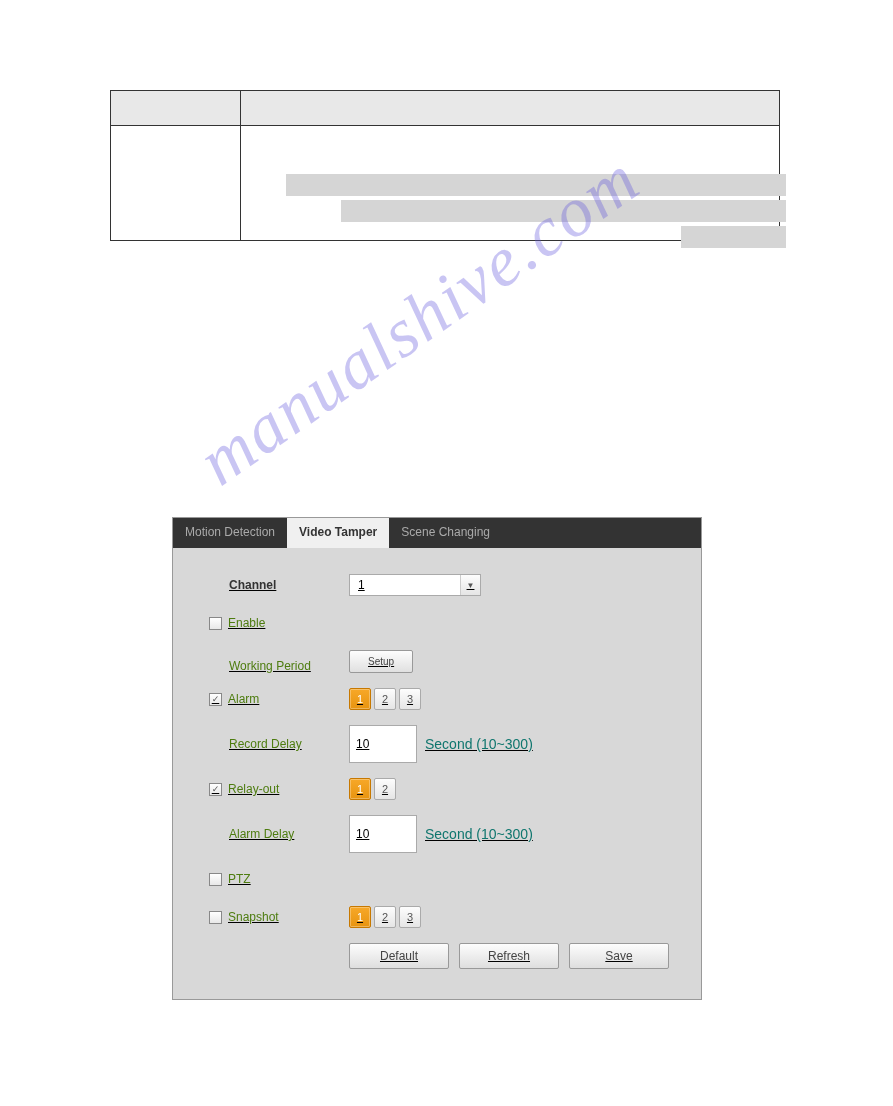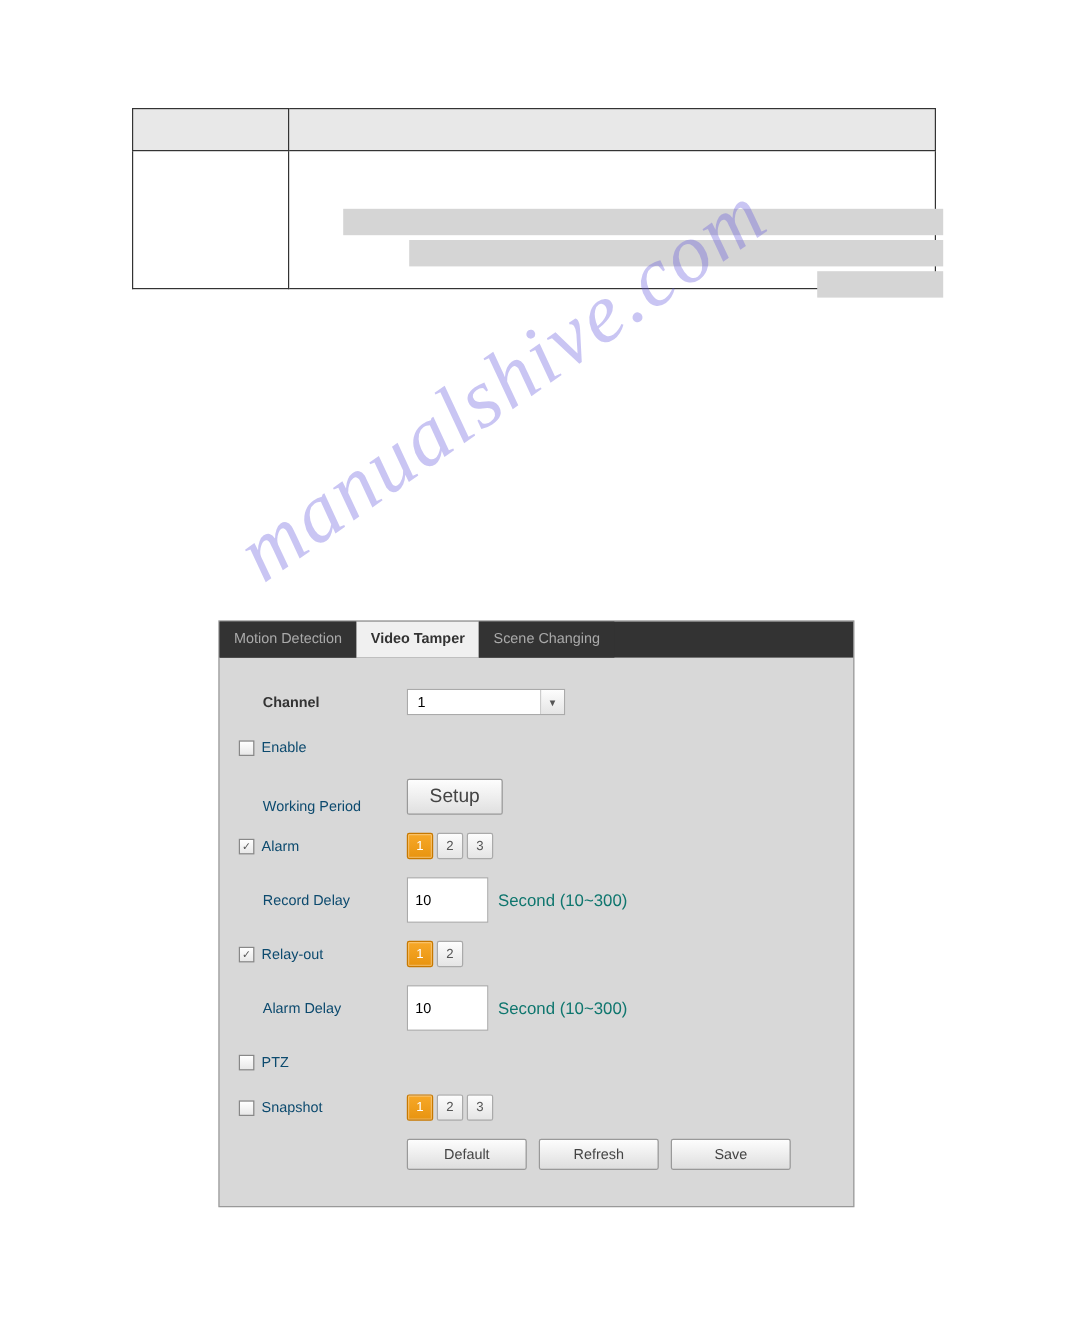--- a/index.html
+++ b/index.html
@@ -58,21 +58,21 @@
       position: absolute;
       top: 100px;
       left: 440px;
       width: 105px;
       height: 22px;
       background: #d5d5d5;
     }
     .ui-panel {
       position: absolute;
       top: 517px;
-      left: 182px;
+      left: 172px;
       width: 530px;
       background: #d8d8d8;
       border: 1px solid #999;
     }
     .tab-bar {
       display: flex;
       background: #333;
       height: 30px;
     }
     .tab {
@@ -81,39 +81,40 @@
       font-size: 12px;
       cursor: pointer;
       background: #333;
     }
     .tab.active {
       background: #f0f0f0;
       color: #333;
       font-weight: bold;
     }
     .panel-body {
-      padding: 25px 20px 30px 16px;
+      padding: 25px 20px 30px 36px;
+      text-decoration: underline;
     }
     .form-row {
       display: flex;
       align-items: center;
       margin-bottom: 14px;
       min-height: 24px;
     }
     .label-col {
       width: 140px;
       display: flex;
       align-items: center;
       gap: 6px;
     }
     .label-col.indent {
       padding-left: 20px;
     }
     .label-col .lbl {
-      color: #0c4a6e;
+      color: #4d7c0f;
       font-size: 12px;
     }
     .label-col.bold .lbl {
       font-weight: bold;
       color: #333;
     }
     .control-col {
       display: flex;
       align-items: center;
       gap: 8px;
@@ -156,21 +157,21 @@
       cursor: pointer;
       font-size: 8px;
       color: #555;
     }
     .btn {
       padding: 5px 18px;
       background: linear-gradient(to bottom, #fdfdfd, #e0e0e0);
       border: 1px solid #999;
       border-radius: 2px;
       cursor: pointer;
-      font-size: 16px;
+      font-size: 10px;
       color: #444;
     }
     .num-btn {
       width: 22px;
       height: 22px;
       display: inline-flex;
       align-items: center;
       justify-content: center;
       border: 1px solid #aaa;
       background: linear-gradient(to bottom, #fdfdfd, #e5e5e5);

